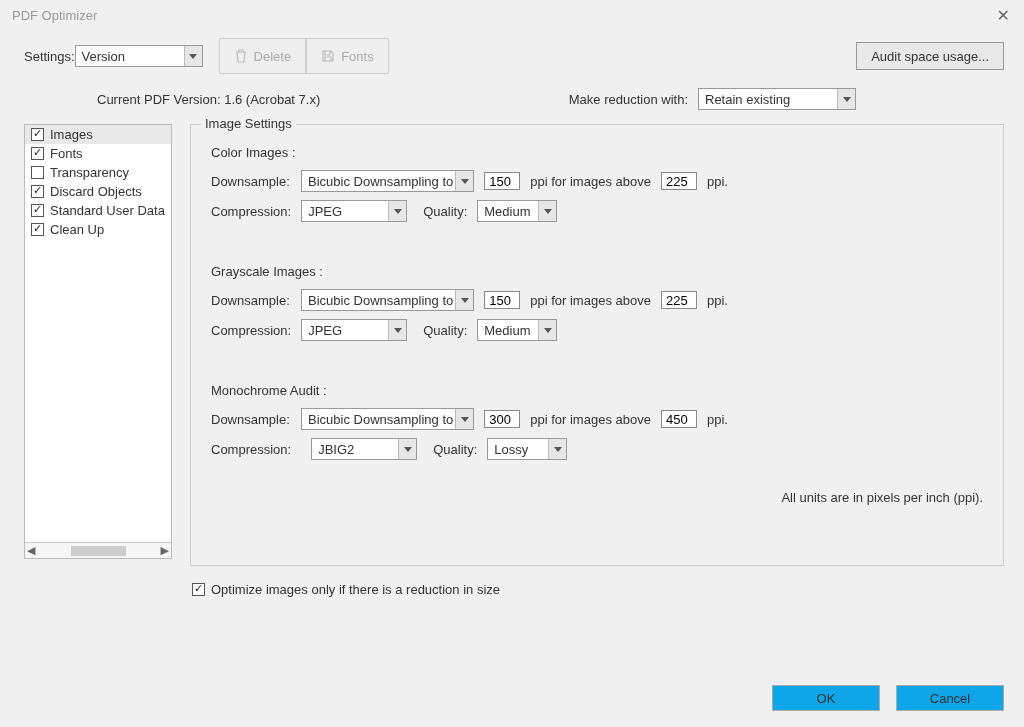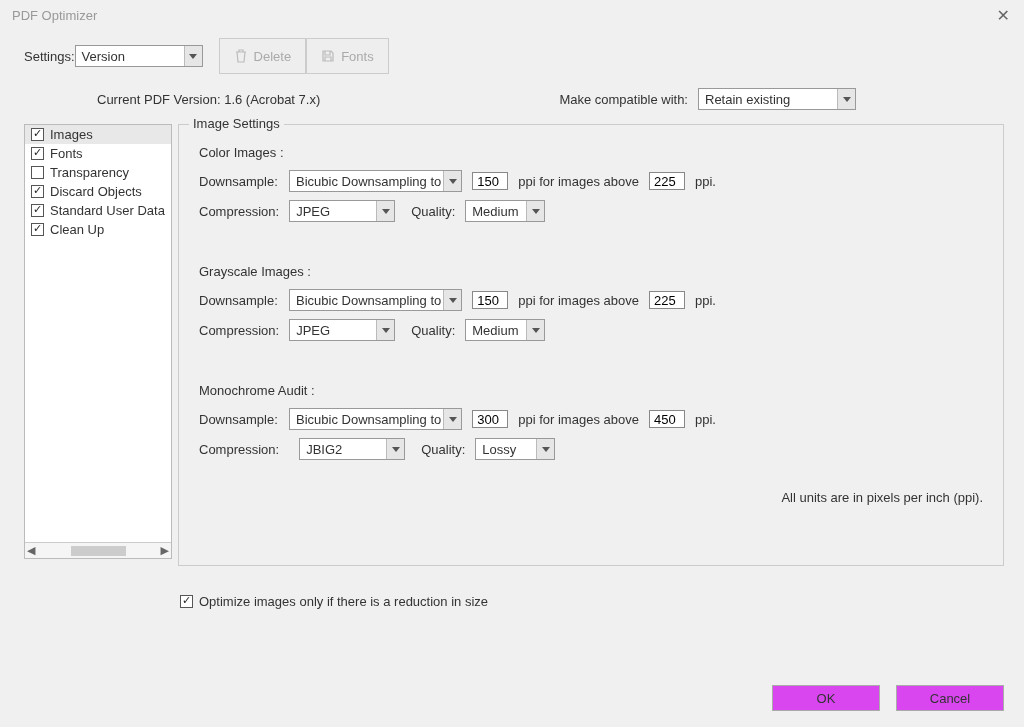--- a/index.html
+++ b/index.html
@@ -14,41 +14,41 @@
   .select-box .chev { position:absolute; right:0; top:0; width:18px; height:100%; background:#e6e6e6; border-left:1px solid #bbb; display:flex; align-items:center; justify-content:center; }
   .select-box .chev::after { content:""; width:0;height:0;border-left:4px solid transparent;border-right:4px solid transparent;border-top:5px solid #555; }
   .btn { border:1px solid #bbb; background:#e8e8e8; height:36px; padding:0 14px; display:inline-flex; align-items:center; gap:6px; color:#666; }
   .btn.enabled { background:#e8e8e8; color:#333; border:1px solid #999;}
   .btn.disabled { color:#aaa; background:#eee; border:1px solid #ccc;}
   .btn .icon { width:14px; height:14px; display:inline-block; }
   .spacer { flex:1; }
   .versionrow { display:flex; align-items:center; padding:6px 20px 14px 24px; }
   .versionrow .ver { margin-left:73px; color:#333; }
   .versionrow .compat-label { margin-left:auto; margin-right:10px; color:#333;}
-  .body { display:flex; padding:0 20px 0 24px; gap:6px; }
+  .body { display:flex; padding:0 20px 0 24px; gap:18px; }
   .sidebar { width:148px; }
   .sidebox { border:1px solid #bbb; background:#fff; height:435px; overflow:hidden; position:relative;}
   .siderow { display:flex; align-items:center; gap:6px; padding:2px 6px; white-space:nowrap;}
   .siderow.active { background:#e8e8e8; }
   .cb { width:13px; height:13px; border:1px solid #555; background:#fff; display:inline-flex; align-items:center; justify-content:center; font-size:10px; line-height:1; }
   .cb.checked::after { content:"✓"; color:#222; font-size:11px; position:relative; top:-1px;}
   .sidescroll { height:16px; border-top:1px solid #ccc; display:flex; align-items:center; justify-content:space-between; padding:0 2px; background:#f5f5f5; position:absolute; bottom:0; left:0; right:0;}
   .sidescroll .arrow { font-size:11px; color:#666; }
   .sidescroll .thumb { height:10px; width:55px; background:#ccc; }
   .main { flex:1; }
   .fieldset { border:1px solid #ccc; padding:14px 16px 18px 16px; position:relative; background:#f0f0f0; min-height:442px;}
   .legend { position:absolute; top:-9px; left:10px; background:#f0f0f0; padding:0 4px; color:#333; }
   .section-title { margin:6px 0 10px 4px; }
   .row { display:flex; align-items:center; gap:10px; margin:8px 0 8px 4px; }
   .row .lab { min-width:80px; white-space:nowrap;}
   .input { border:1px solid #888; background:#fff; height:18px; width:36px; padding:0 4px; }
   .unitsnote { text-align:right; margin-top:30px; color:#333; padding-right:4px;}
-  .optcheck { display:flex; align-items:center; gap:6px; margin:28px 0 0 2px; }
+  .optcheck { display:flex; align-items:center; gap:6px; margin:16px 0 0 2px; }
   .footer { position:absolute; bottom:16px; right:20px; display:flex; gap:16px; }
-  .footer .btn { width:108px; justify-content:center; height:26px; background:#d946ef; color:#333; border:1px solid #aaa;}
+  .footer .btn { width:108px; justify-content:center; height:26px; background:#0ea5e9; color:#333; border:1px solid #aaa;}
   .sep { height:28px;}
   svg { display:block; }
   .trashpath { stroke:#bbb; fill:none; stroke-width:1.2;}
   .savepath { stroke:#bbb; fill:none; stroke-width:1.2;}
 </style>
 </head>
 <body>
 <div class="window">
 
   <div class="titlebar">
@@ -75,25 +75,28 @@
     </div>
     <div class="btn disabled">
       <span class="icon">
         <svg width="14" height="14">
             <path class="savepath" d="M2 2h8l2 2v8H2zM4 2v4h5V2M4 12V8h6v4"></path>
           </svg>
       </span>
       <span>Fonts</span>
     </div>
     <div class="spacer"></div>
+    <div class="btn enabled" style="height:28px;">
+      <span>Audit space usage...</span>
+    </div>
   </div>
 
   <div class="versionrow">
     <span class="ver">Current PDF Version: 1.6 (Acrobat 7.x)</span>
-    <span class="compat-label">Make compatible with:</span>
+    <span class="compat-label">Make reduction with:</span>
     <div class="select">
       <div class="select-box" style="min-width:158px;">
         <span>Retain existing</span>
         <span class="chev"></span>
       </div>
     </div>
     <div style="width:148px;"></div>
   </div>
 
   <div class="body">

